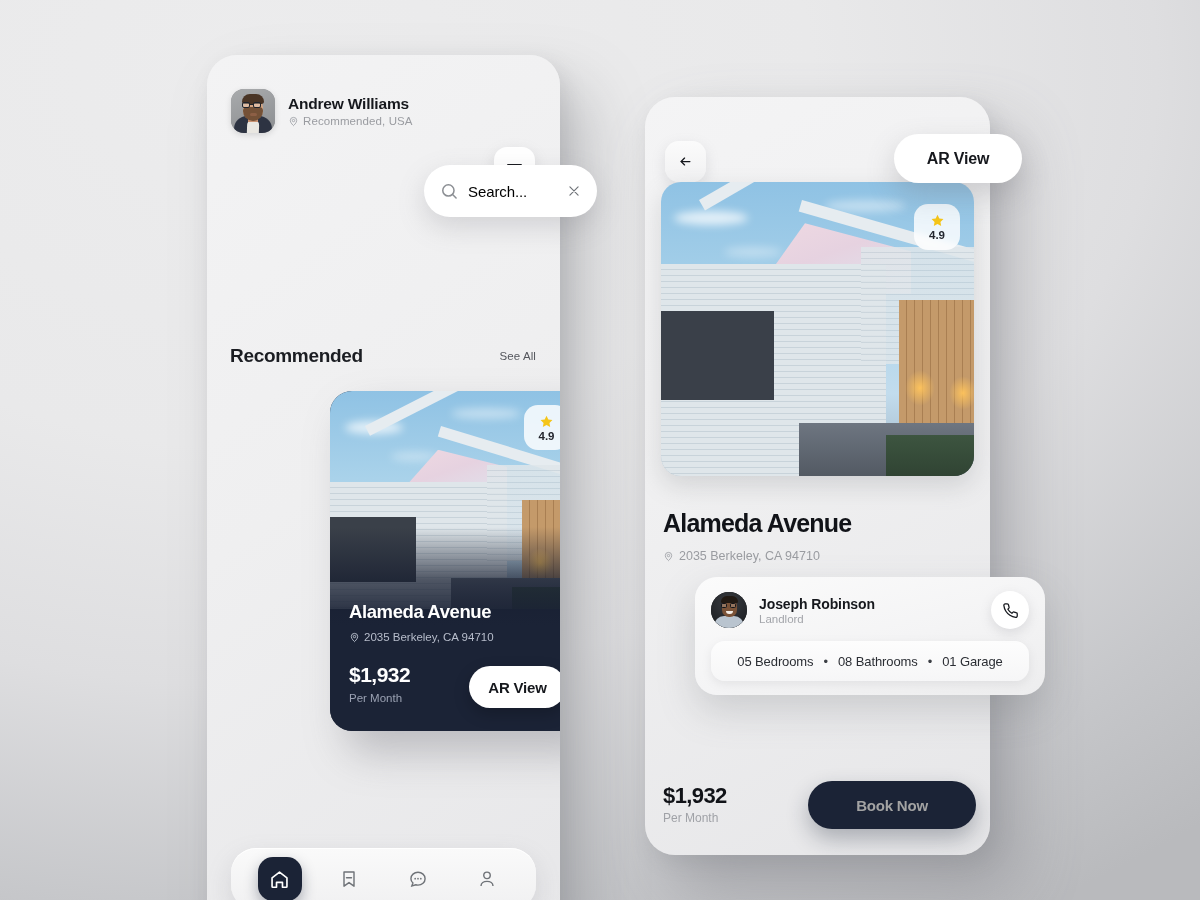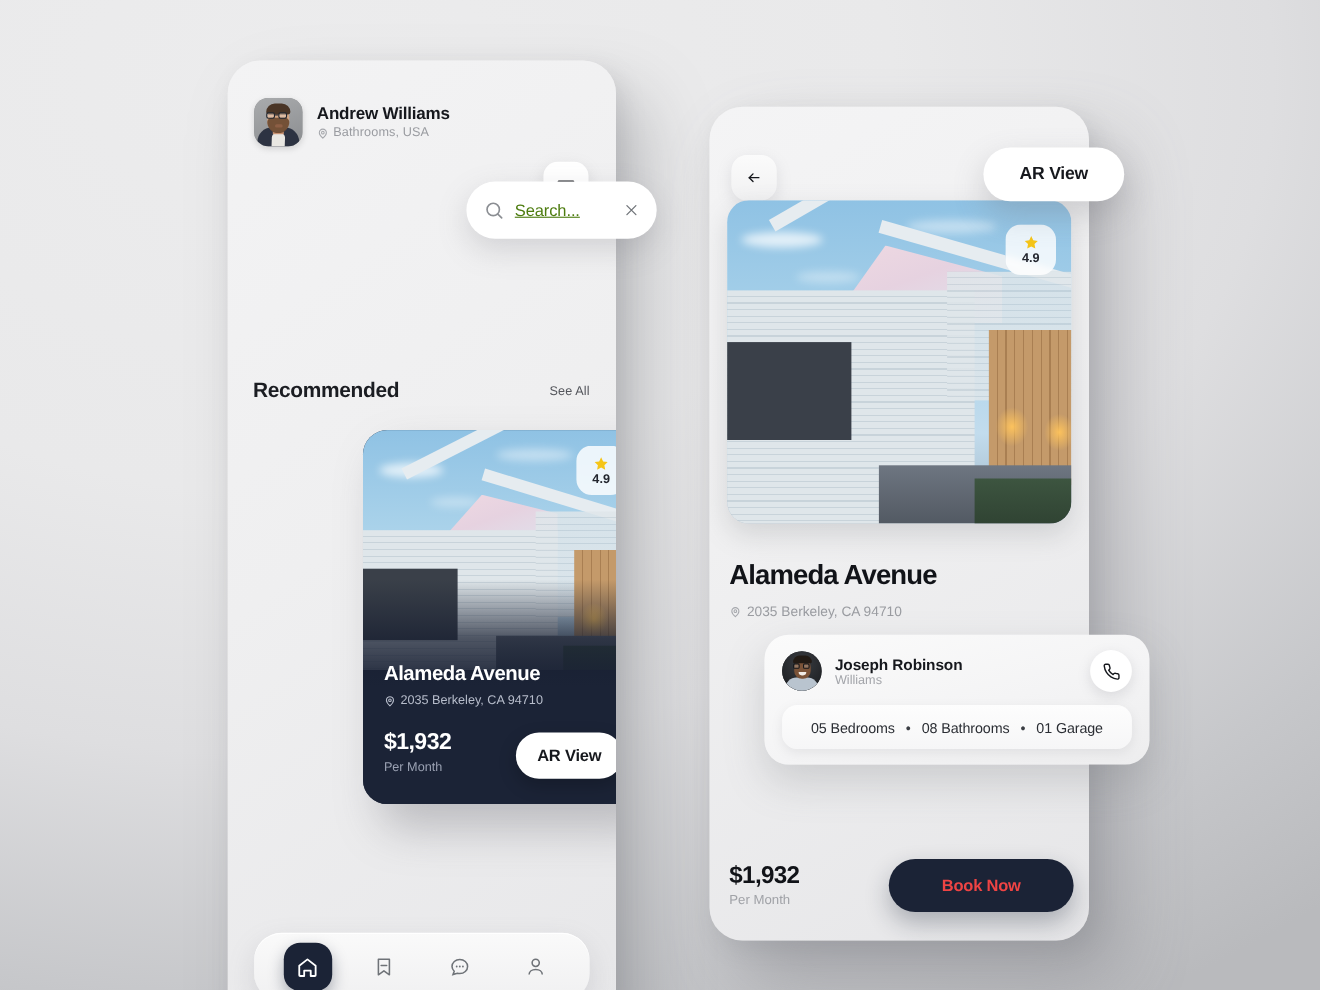--- a/index.html
+++ b/index.html
@@ -70,21 +70,21 @@
     position:absolute; left:23px; top:168px;
     font-size:35px; line-height:1.17; font-weight:800; color:#111318; letter-spacing:-1.1px;
   }
 
   .search-pill {
     position:absolute; left:424px; top:165px; width:173px; height:52px;
     border-radius:26px; background:#fff; display:flex; align-items:center; gap:9px;
     padding:0 16px; box-shadow:0 10px 26px rgba(122,124,130,.25);
     z-index:30;
   }
-  .search-ph { flex:1; font-size:15px; color:#4d7c0f; letter-spacing:-.1px;text-decoration:underline; }
+  .search-ph { flex:1; font-size:15px; color:#000000; letter-spacing:-.1px; }
 
   .sec-head { position:absolute; left:23px; top:290px; right:24px; display:flex;
     align-items:center; justify-content:space-between; }
   .sec-title { font-size:19px; font-weight:600; color:#1b1d22; letter-spacing:-.3px; }
   .see-all { font-size:11.5px; color:#54565c; letter-spacing:.1px; cursor:pointer; }
 
   
   .card {
     position:absolute; border-radius:22px; overflow:hidden;
     background:#1b2336;
@@ -200,21 +200,21 @@
     font-size:13px; color:#2b2e34; letter-spacing:-.1px;
     box-shadow:0 3px 10px rgba(125,127,133,.14); }
   .dot-sep { color:#3b3e44; font-size:13px; }
 
   .descr { position:absolute; left:18px; top:630px; width:300px; font-size:12.5px;
     line-height:1.75; color:#a0a2a7; letter-spacing:.05px; }
   .foot-price { position:absolute; left:18px; top:686px; font-size:22px; font-weight:800;
     color:#111318; letter-spacing:-.6px; }
   .foot-sub { position:absolute; left:18px; top:714px; font-size:12px; color:#a0a2a7; }
   .book-btn { position:absolute; left:163px; top:684px; width:168px; height:48px;
-    border-radius:24px; background:#1b2336; color:#ef4444; font-size:15px; font-weight:600;
+    border-radius:24px; background:#1b2336; color:#a3a3a3; font-size:15px; font-weight:600;
     display:flex; align-items:center; justify-content:center; cursor:pointer; border:none;
     letter-spacing:-.2px; box-shadow:0 10px 22px rgba(27,35,54,.30); }
 </style>
 </head>
 <body>
 
 <div class="stage">
 
   <div class="phone" id="phone-left">
     <div class="clip">
@@ -233,21 +233,21 @@
             <div class="av-gl r"></div>
             <div class="av-glb"></div>
         </div>
         <div>
           <div class="profile-name">Andrew Williams</div>
           <div class="profile-loc">
             <svg class="pin" viewBox="0 0 24 24" fill="none" stroke="#a6a8ad" stroke-width="2.1">
               <path d="M12 21s7-6.1 7-11a7 7 0 1 0-14 0c0 4.9 7 11 7 11z"></path>
                 <circle cx="12" cy="10" r="2.6"></circle>
             </svg>
-            <span>Bathrooms, USA</span>
+            <span>Recommended, USA</span>
           </div>
         </div>
       </div>
 
       <button class="filter-btn">
         <svg width="19" height="14" viewBox="0 0 19 14">
           <rect x="2" y="3" width="15" height="2.2" rx="1.1" fill="#15171c"></rect>
           <rect x="5" y="8.5" width="12" height="2.2" rx="1.1" fill="#15171c"></rect>
           <circle cx="3.4" cy="9.6" r="1.5" fill="#15171c"></circle>
         </svg>
@@ -388,21 +388,21 @@
         <div class="rav-bg"></div>
           <div class="rav-shirt"></div>
           <div class="rav-face"></div>
         <div class="rav-hair"></div>
           <div class="rav-gl l"></div>
           <div class="rav-gl r"></div>
           <div class="rav-sm"></div>
       </div>
       <div>
         <div class="ll-name">Joseph Robinson</div>
-        <div class="ll-role">Williams</div>
+        <div class="ll-role">Landlord</div>
       </div>
       <button class="call-btn">
         <svg width="17" height="17" viewBox="0 0 24 24" fill="none" stroke="#15171c" stroke-width="1.8" stroke-linecap="round" stroke-linejoin="round">
           <path d="M21.5 16.9v2.9a1.9 1.9 0 0 1-2.1 1.9 18.9 18.9 0 0 1-8.2-2.9 18.6 18.6 0 0 1-5.7-5.7A18.9 18.9 0 0 1 2.6 4.8 1.9 1.9 0 0 1 4.5 2.7h2.9a1.9 1.9 0 0 1 1.9 1.6c.12.9.34 1.8.65 2.65a1.9 1.9 0 0 1-.43 2L8.3 10.2a15.2 15.2 0 0 0 5.7 5.7l1.25-1.24a1.9 1.9 0 0 1 2-.43c.85.31 1.75.53 2.65.65a1.9 1.9 0 0 1 1.6 1.95z"></path>
         </svg>
       </button>
     </div>
     <div class="specs-row">
       <span>05 Bedrooms</span>
       <span class="dot-sep">•</span>

